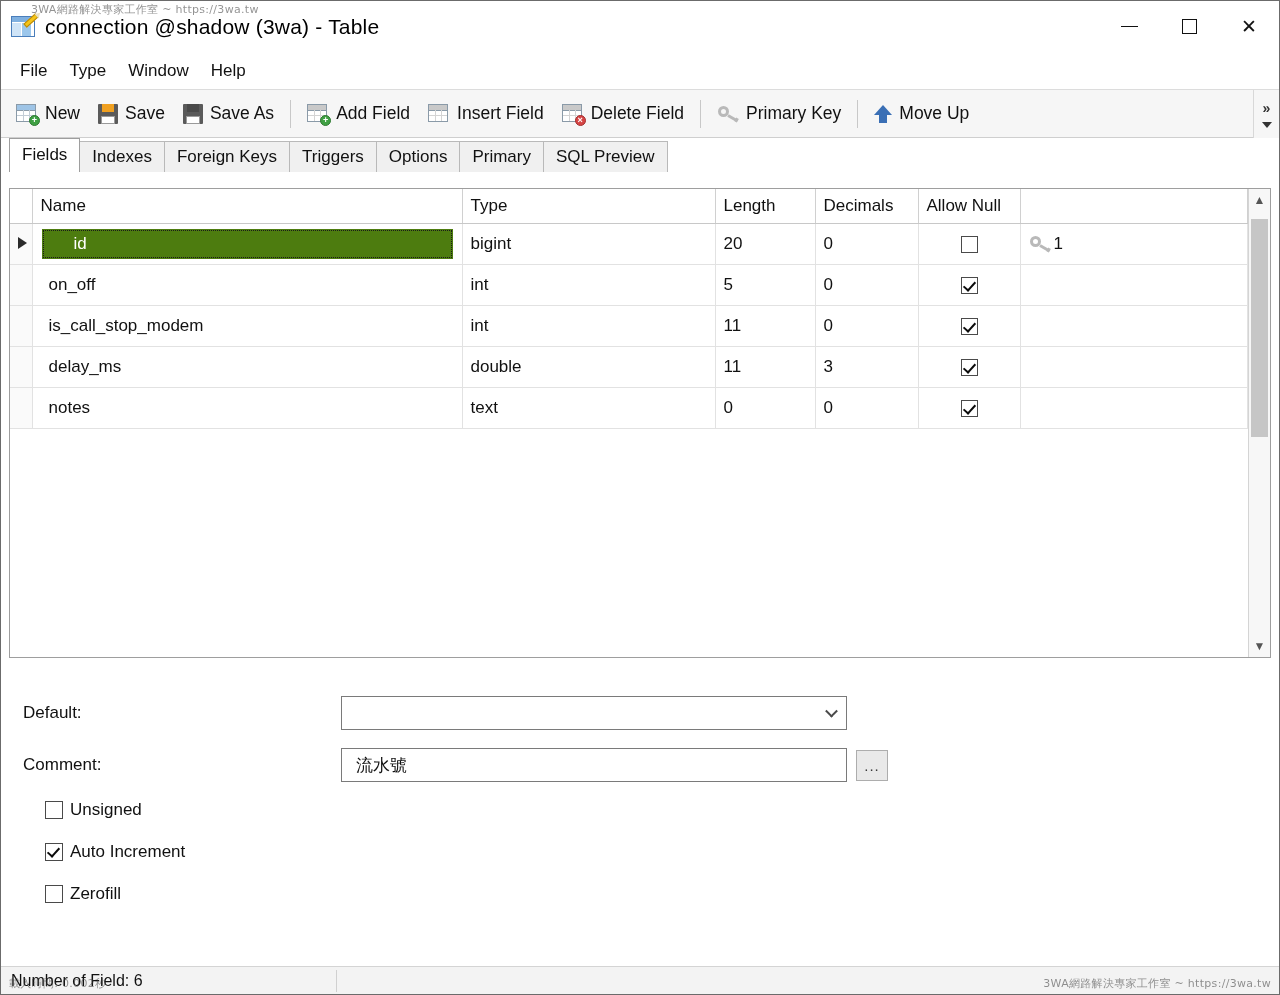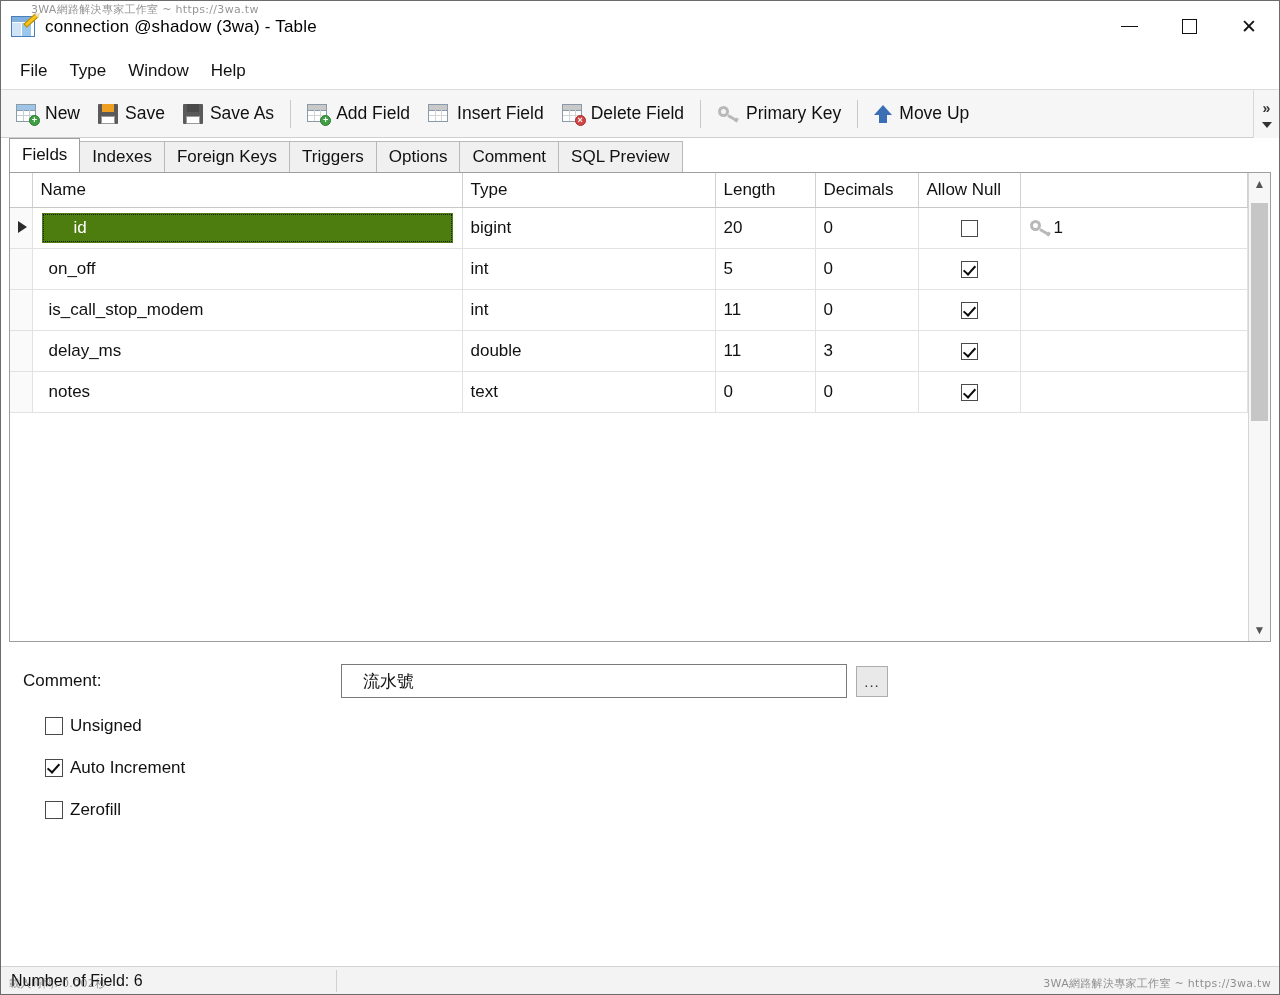--- a/index.html
+++ b/index.html
@@ -49,21 +49,21 @@
     transform:rotate(-42deg);
     border:1px solid #b8860b;
   }
   .app-icon .pencil::after {
     content:""; position:absolute; right:-5px; top:-1px;
     border-left:5px solid #e8e0c0;
     border-top:3.5px solid transparent;
     border-bottom:3.5px solid transparent;
   }
   .title-text {
-    font-size:17px; color:#000; letter-spacing:.2px;
+    font-size:21px; color:#000; letter-spacing:.2px;
   }
   .win-buttons {
     position:absolute; right:0; top:0; height:51px;
     display:flex;
   }
   .win-btn {
     width:60px; height:51px;
     display:flex; align-items:center; justify-content:center;
     font-size:19px; color:#111; cursor:default;
   }
@@ -175,21 +175,21 @@
     background:#f0f0f0; margin-right:-1px; cursor:default;
     height:31px; display:flex; align-items:center;
   }
   .tab.active {
     background:#ffffff; height:34px; position:relative; z-index:2;
     border-color:#9e9e9e;
   }
 
   
   .gridwrap {
-    margin:0 8px; flex:0 0 470px; height:470px;
+    margin:16px 8px; flex:0 0 470px; height:470px;
     border:1px solid #9e9e9e;
     background:#ffffff;
     display:flex; position:relative; overflow:hidden;
   }
   .grid-main { flex:1 1 auto; display:flex; flex-direction:column; overflow:hidden; }
   table.fields {
     border-collapse:collapse; width:100%; table-layout:fixed;
     font-size:17px;
   }
   table.fields th {
@@ -263,21 +263,21 @@
     display:flex; align-items:center; padding:0 8px; position:relative;
     font-size:17px;
   }
   .combo .chev-dn {
     position:absolute; right:10px; top:50%; margin-top:-4px;
     width:9px; height:9px; border-right:2px solid #4a4a4a; border-bottom:2px solid #4a4a4a;
     transform:translateY(-25%) rotate(45deg);
   }
   .textfield {
     width:506px; height:34px; border:1px solid #7a7a7a; background:#fff;
-    display:flex; align-items:center; padding:0 21px; font-size:17px; color:#111;
+    display:flex; align-items:center; padding:0 14px; font-size:17px; color:#111;
   }
   .ellipsis-btn {
     width:32px; height:31px; margin-left:9px;
     border:1px solid #adadad; background:#e9e9e9;
     display:flex; align-items:flex-end; justify-content:center;
     padding-bottom:6px; font-size:15px; color:#3a3a3a; letter-spacing:1px; cursor:default;
   }
   .chk-row { display:flex; align-items:center; margin:0 0 22px 22px; }
   .chk-row .cb { width:18px; height:18px; margin-right:7px; }
   .chk-row .lbl { font-size:17px; color:#111; }
@@ -421,21 +421,21 @@
       <span class="tri"></span>
     </div>
   </div>
 
   <div class="tabstrip">
     <div class="tab active">Fields</div>
     <div class="tab">Indexes</div>
     <div class="tab">Foreign Keys</div>
     <div class="tab">Triggers</div>
     <div class="tab">Options</div>
-    <div class="tab">Comment</div>
+    <div class="tab">Primary</div>
     <div class="tab">SQL Preview</div>
   </div>
 
   <div class="gridwrap">
     <div class="grid-main">
       <table class="fields">
         <colgroup>
           <col class="col-marker">
             <col class="col-name">
             <col class="col-type">
@@ -526,20 +526,27 @@
     <div class="grid-scroll">
       <div class="sb-arrow">▲</div>
       <div class="sb-track">
         <div class="sb-thumb"></div>
       </div>
       <div class="sb-arrow">▼</div>
     </div>
   </div>
 
   <div class="props">
+    <div class="prop-row">
+      <div class="prop-label">Default:</div>
+      <div class="combo">
+        <span></span>
+        <span class="chev-dn"></span>
+      </div>
+    </div>
 
     <div class="prop-row">
       <div class="prop-label">Comment:</div>
       <div class="textfield">
         <span>流水號</span>
       </div>
       <div class="ellipsis-btn">...</div>
     </div>
 
     <div class="chk-row">

